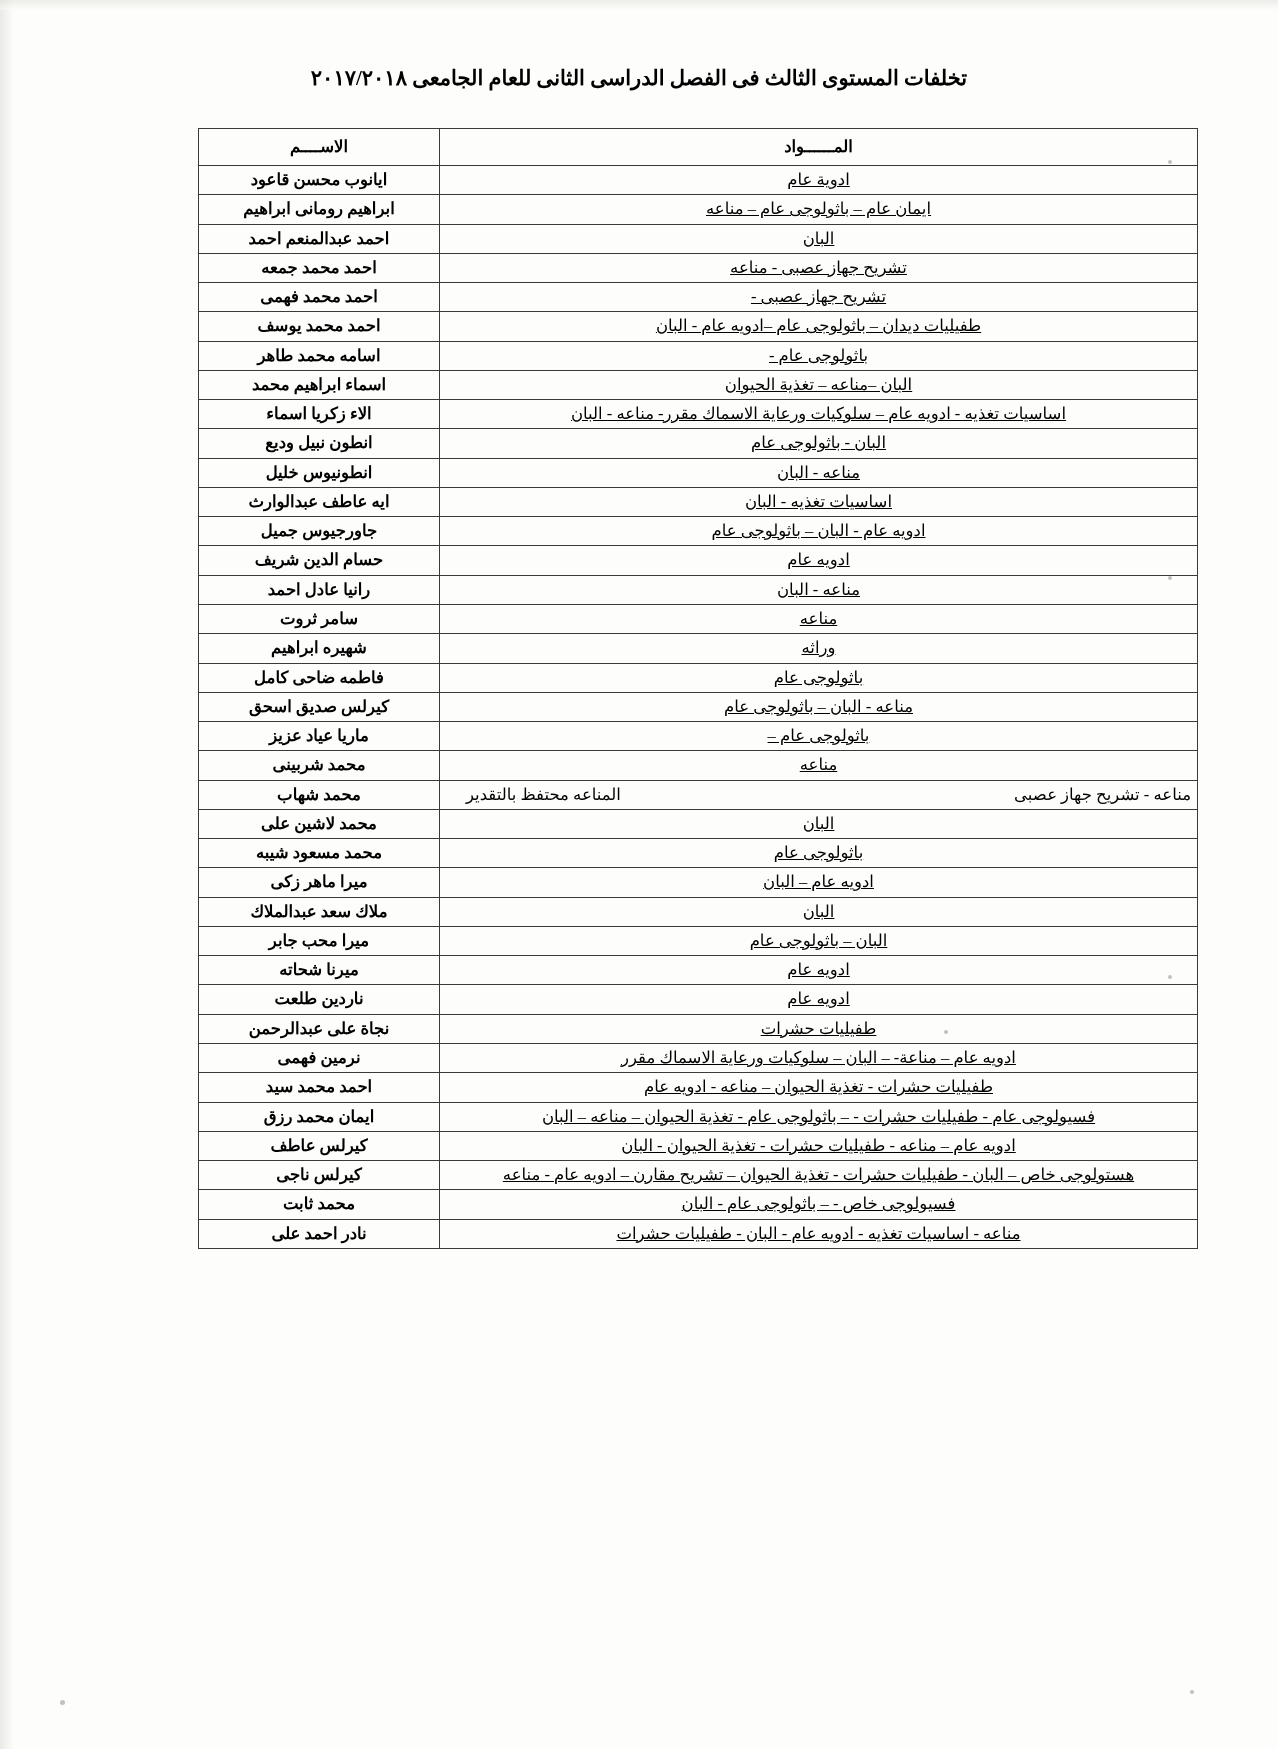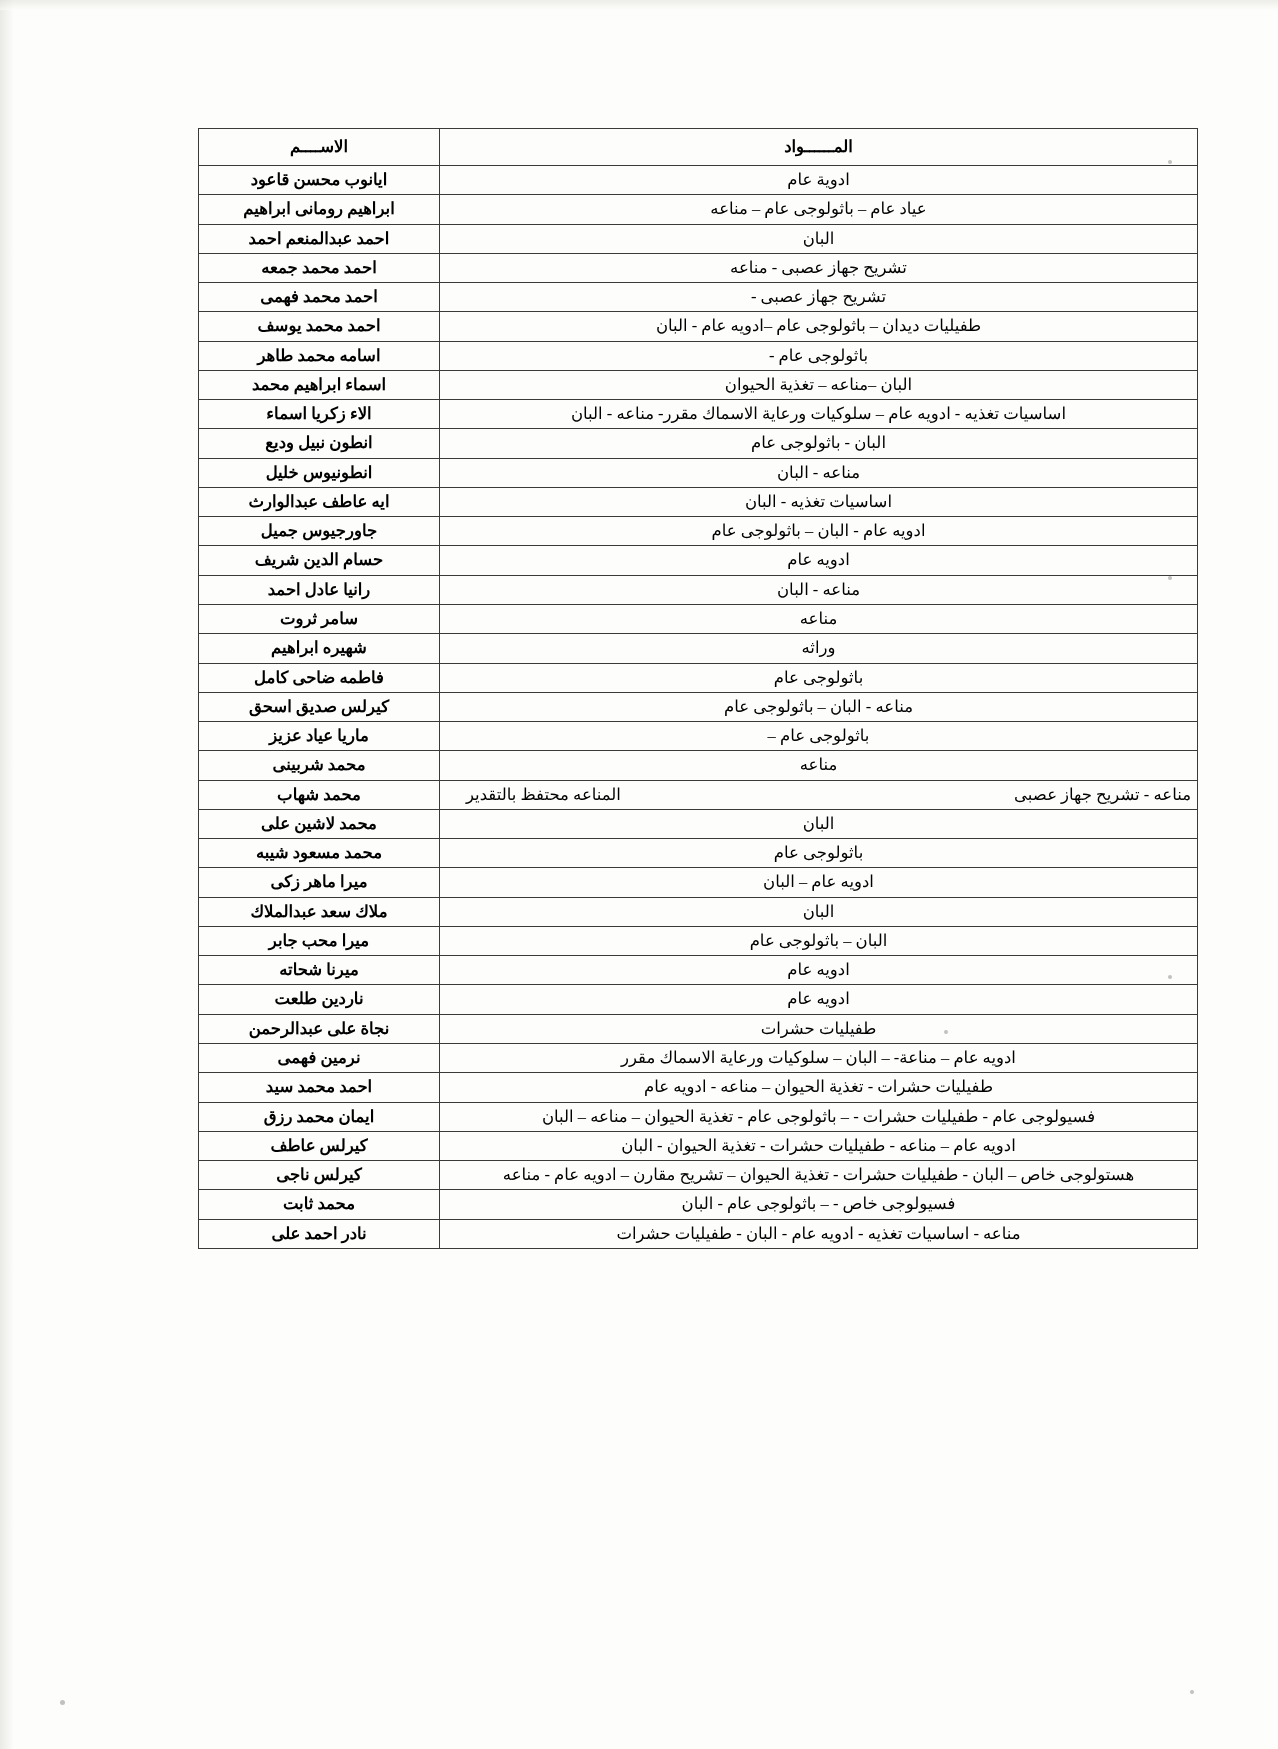--- a/index.html
+++ b/index.html
@@ -75,20 +75,21 @@
   th.col-name, th.col-subjects {
     font-weight: bold;
     font-size: 17px;
     height: 30px;
   }
   td.col-subjects {
     font-weight: normal;
   }
   .subj-wrap {
     display: block;
+    text-decoration: underline;
   }
   .note-cell {
     display: flex;
     flex-direction: row;
     justify-content: space-between;
     align-items: center;
     gap: 20px;
   }
   .note-cell .subj-main {
     flex: 1;
@@ -106,38 +107,39 @@
     opacity: .6;
   }
 </style>
 </head>
 <body>
 
 <div class="page">
   <div class="scan-edge-left"></div>
   <div class="scan-edge-top"></div>
 
+  <div class="doc-title">تخلفات المستوى الثالث فى الفصل الدراسى الثانى للعام الجامعى ٢٠١٧/٢٠١٨</div>
 
   <table class="main-table">
     <thead>
       <tr>
         <th class="col-subjects">المــــــواد</th>
         <th class="col-name">الاســــم</th>
       </tr>
     </thead>
     <tbody id="table-body">
         <tr>
           <td class="col-subjects">
             <span class="subj-wrap">ادوية عام</span>
           </td>
           <td class="col-name">ايانوب محسن قاعود</td>
         </tr>
         <tr>
           <td class="col-subjects">
-            <span class="subj-wrap">عياد عام – باثولوجى عام – مناعه</span>
+            <span class="subj-wrap">ايمان عام – باثولوجى عام – مناعه</span>
           </td>
           <td class="col-name">ابراهيم رومانى ابراهيم</td>
         </tr>
         <tr>
           <td class="col-subjects">
             <span class="subj-wrap">البان</span>
           </td>
           <td class="col-name">احمد عبدالمنعم احمد</td>
         </tr>
         <tr>

